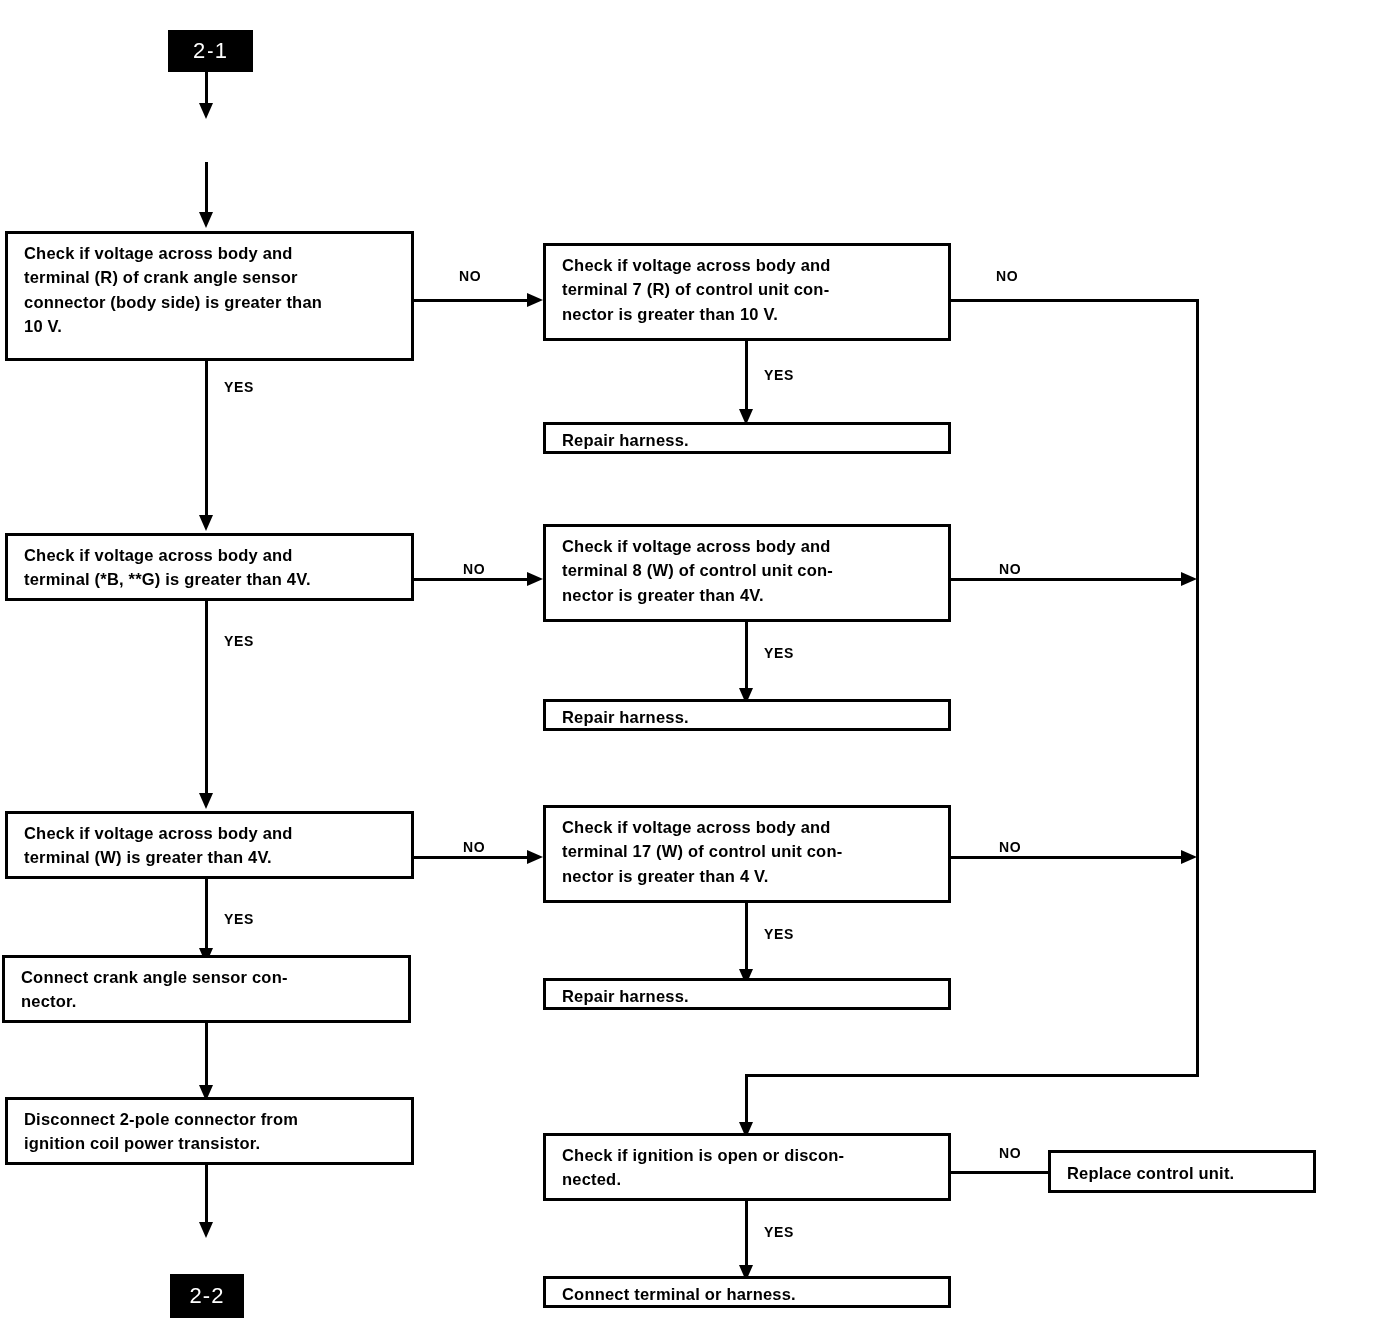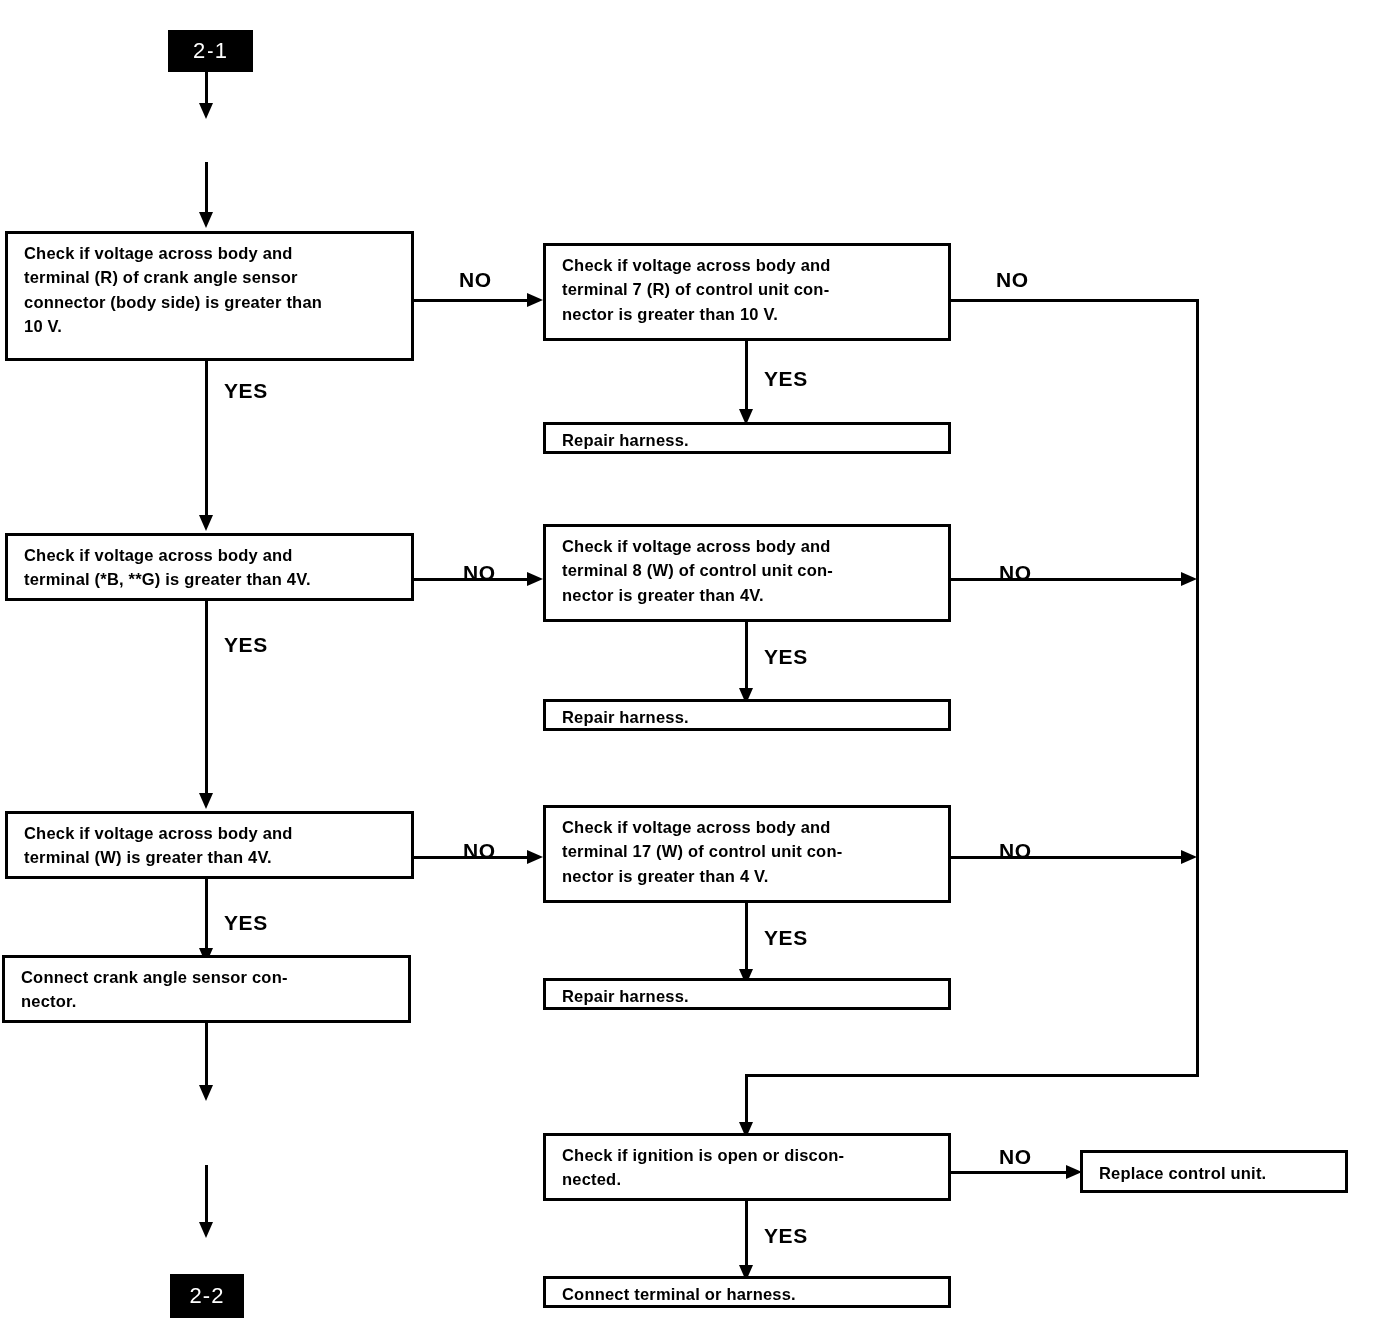--- a/index.html
+++ b/index.html
@@ -75,21 +75,21 @@
   }
   .arrow.right {
     border-top: 7px solid transparent;
     border-bottom: 7px solid transparent;
     border-left: 16px solid #000000;
   }
 
   
   .blabel {
     position: absolute;
-    font-size: 21px;
+    font-size: 14px;
     font-weight: bold;
     color: #000000;
     letter-spacing: 0.6px;
     white-space: nowrap;
   }
 </style>
 </head>
 <body>
 
 <div id="canvas">
@@ -178,20 +178,22 @@
   <div class="blabel" style="left:764px; top:926px;">YES</div>
 
   <div class="node" style="left:543px; top:978px; width:408px; height:32px; padding-top:3px;">Repair harness.</div>
 
   <div class="node" style="left:2px; top:955px; width:409px; height:68px;">Connect crank angle sensor con-
 nector.</div>
 
   <div class="ln v" style="left:205px; top:1023px; height:66px;"></div>
   <div class="arrow down" style="left:199px; top:1085px;"></div>
 
+  <div class="node" style="left:5px; top:1097px; width:409px; height:68px;">Disconnect 2-pole connector from
+ignition coil power transistor.</div>
 
   <div class="ln v" style="left:205px; top:1165px; height:62px;"></div>
   <div class="arrow down" style="left:199px; top:1222px;"></div>
 
   <div class="tag" style="left:170px; top:1235px; width:74px; height:44px;margin-top:39px;">2-2</div>
 
   <div class="ln v" style="left:1196px; top:299px; height:778px;"></div>
   <div class="ln h" style="left:745px; top:1074px; width:454px;"></div>
   <div class="ln v" style="left:745px; top:1074px; height:52px;"></div>
   <div class="arrow down" style="left:739px; top:1122px;"></div>
@@ -200,17 +202,17 @@
 nected.</div>
 
   <div class="ln h" style="left:951px; top:1171px; width:119px;"></div>
   <div class="arrow right" style="left:1066px; top:1165px;"></div>
   <div class="blabel" style="left:999px; top:1145px;">NO</div>
 
   <div class="ln v" style="left:745px; top:1201px; height:68px;"></div>
   <div class="arrow down" style="left:739px; top:1265px;"></div>
   <div class="blabel" style="left:764px; top:1224px;">YES</div>
 
-  <div class="node" style="left:1080px; top:1150px; width:268px; height:43px; padding-top:8px;">Replace control unit.</div>
+  <div class="node" style="left:1048px; top:1150px; width:268px; height:43px; padding-top:8px;">Replace control unit.</div>
 
   <div class="node" style="left:543px; top:1276px; width:408px; height:32px; padding-top:3px;">Connect terminal or harness.</div>
 
 </div>
 
 </body></html>

